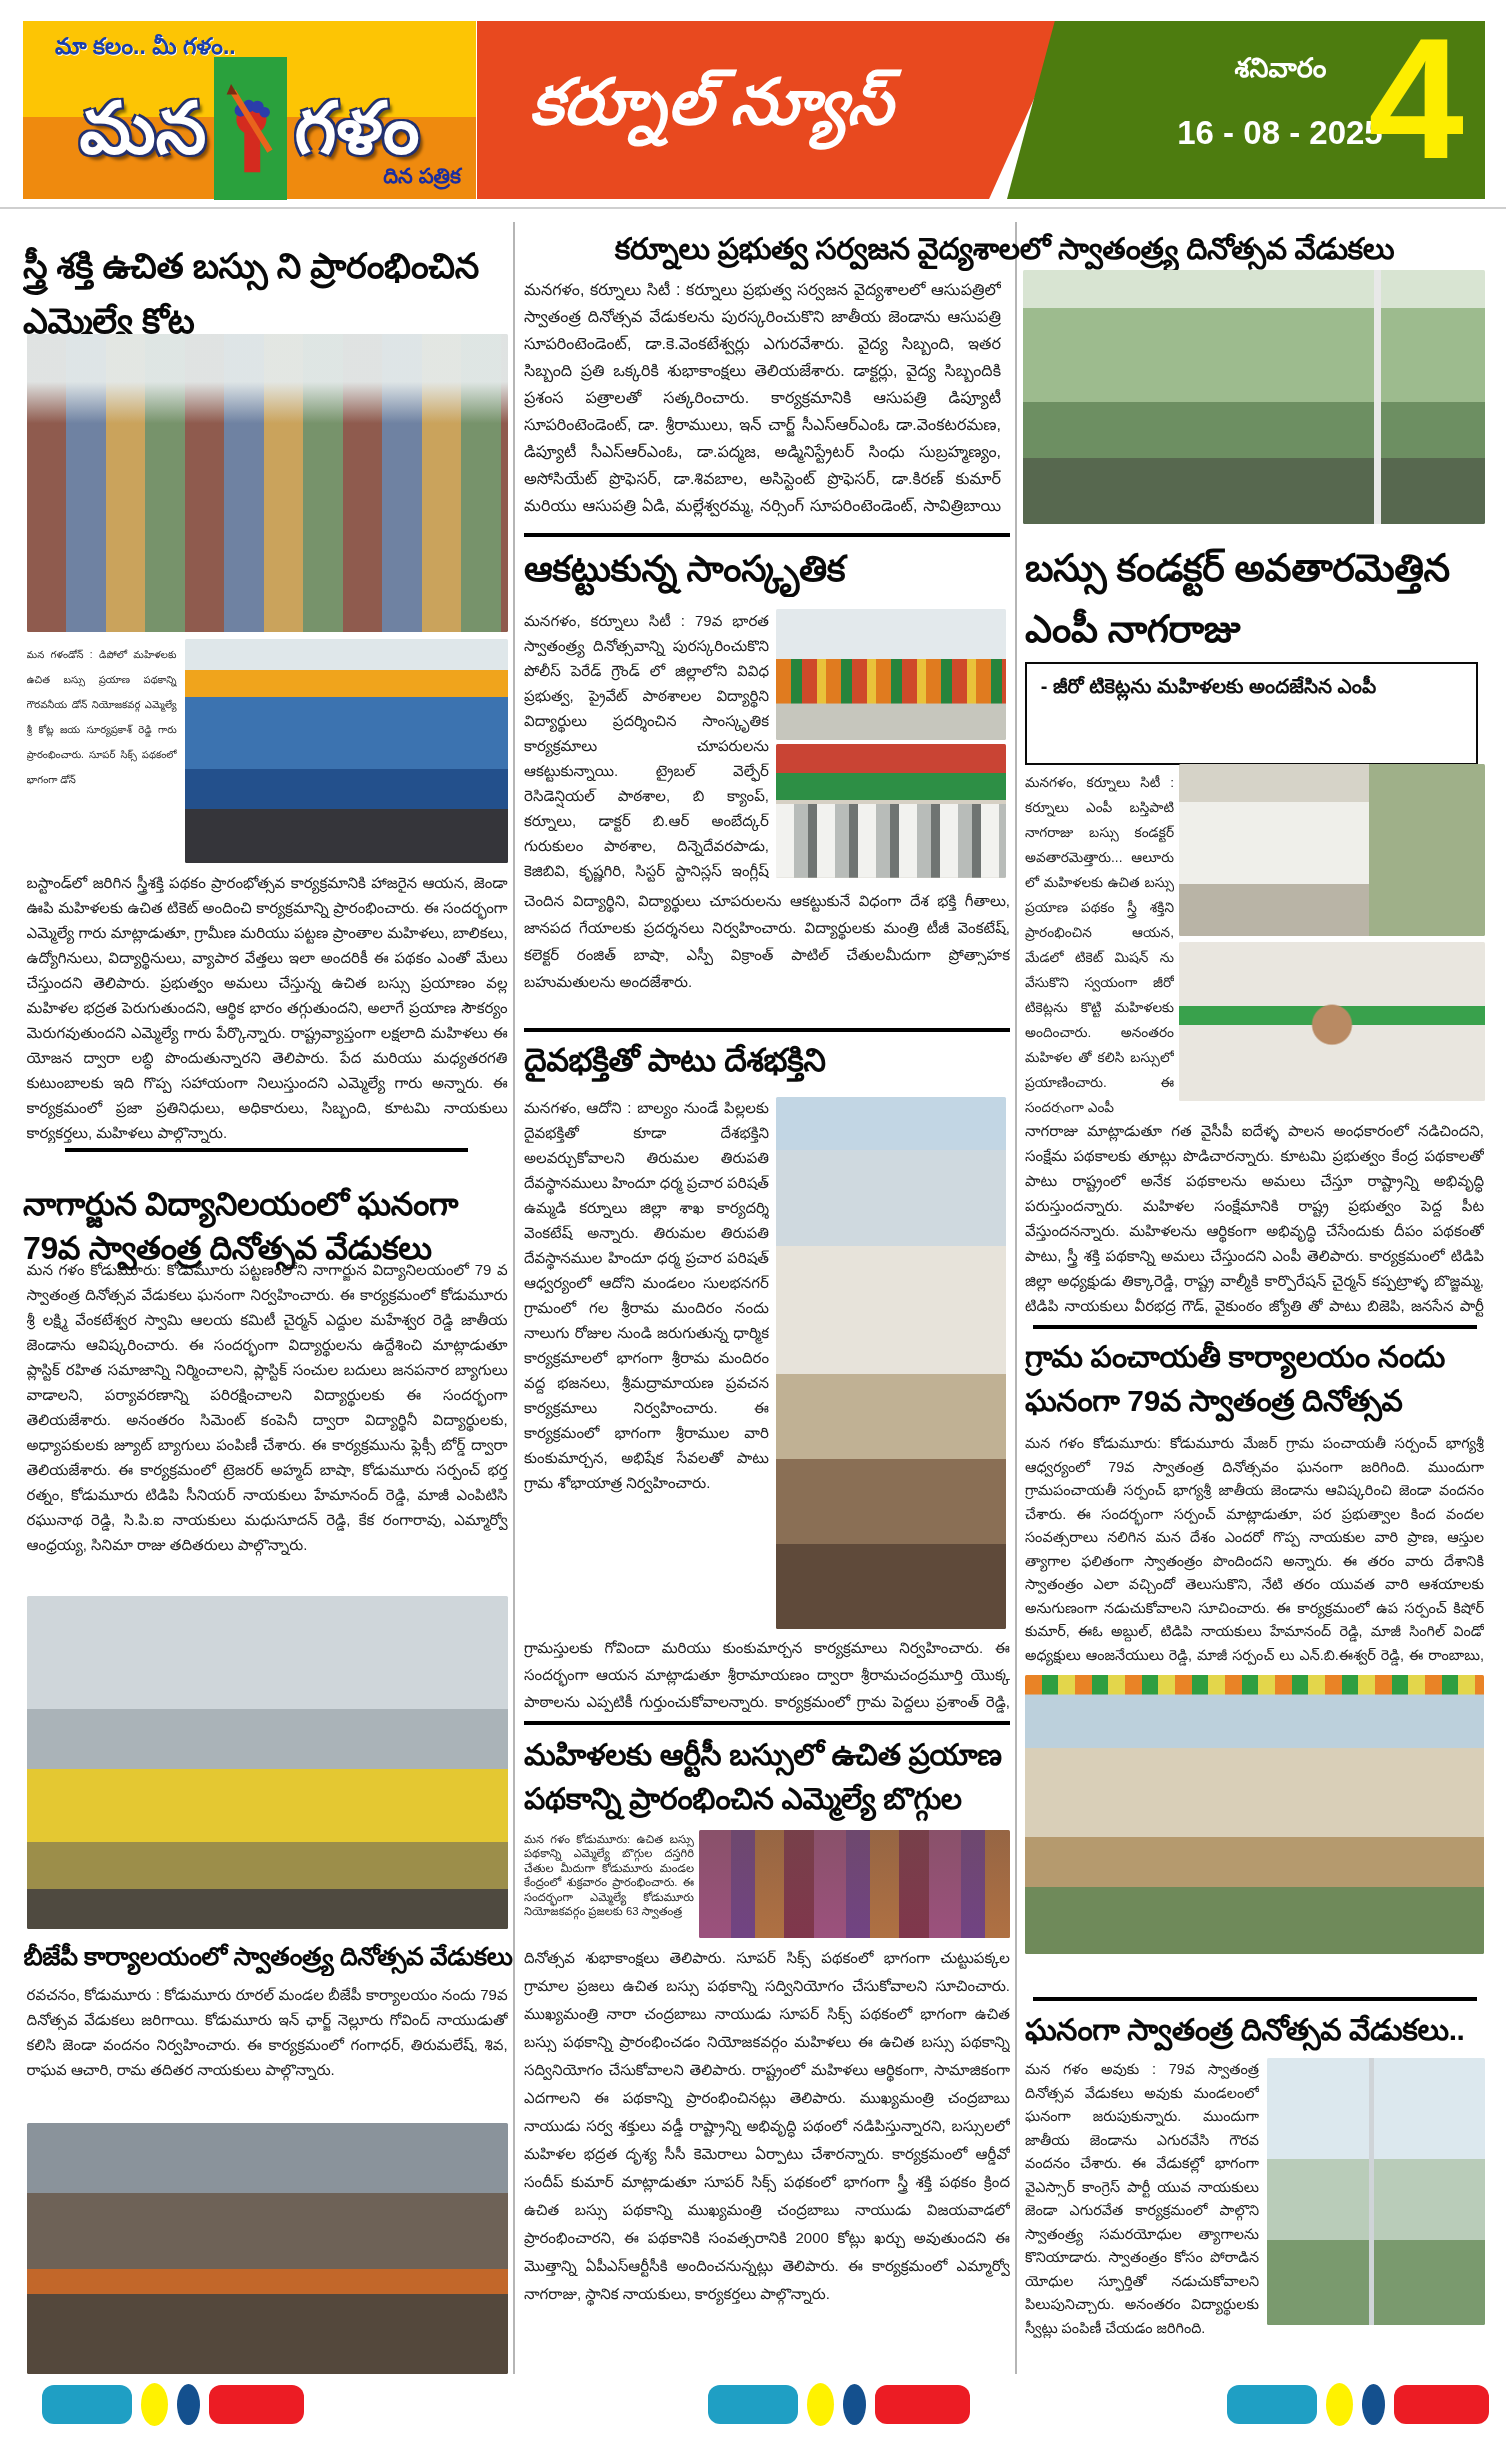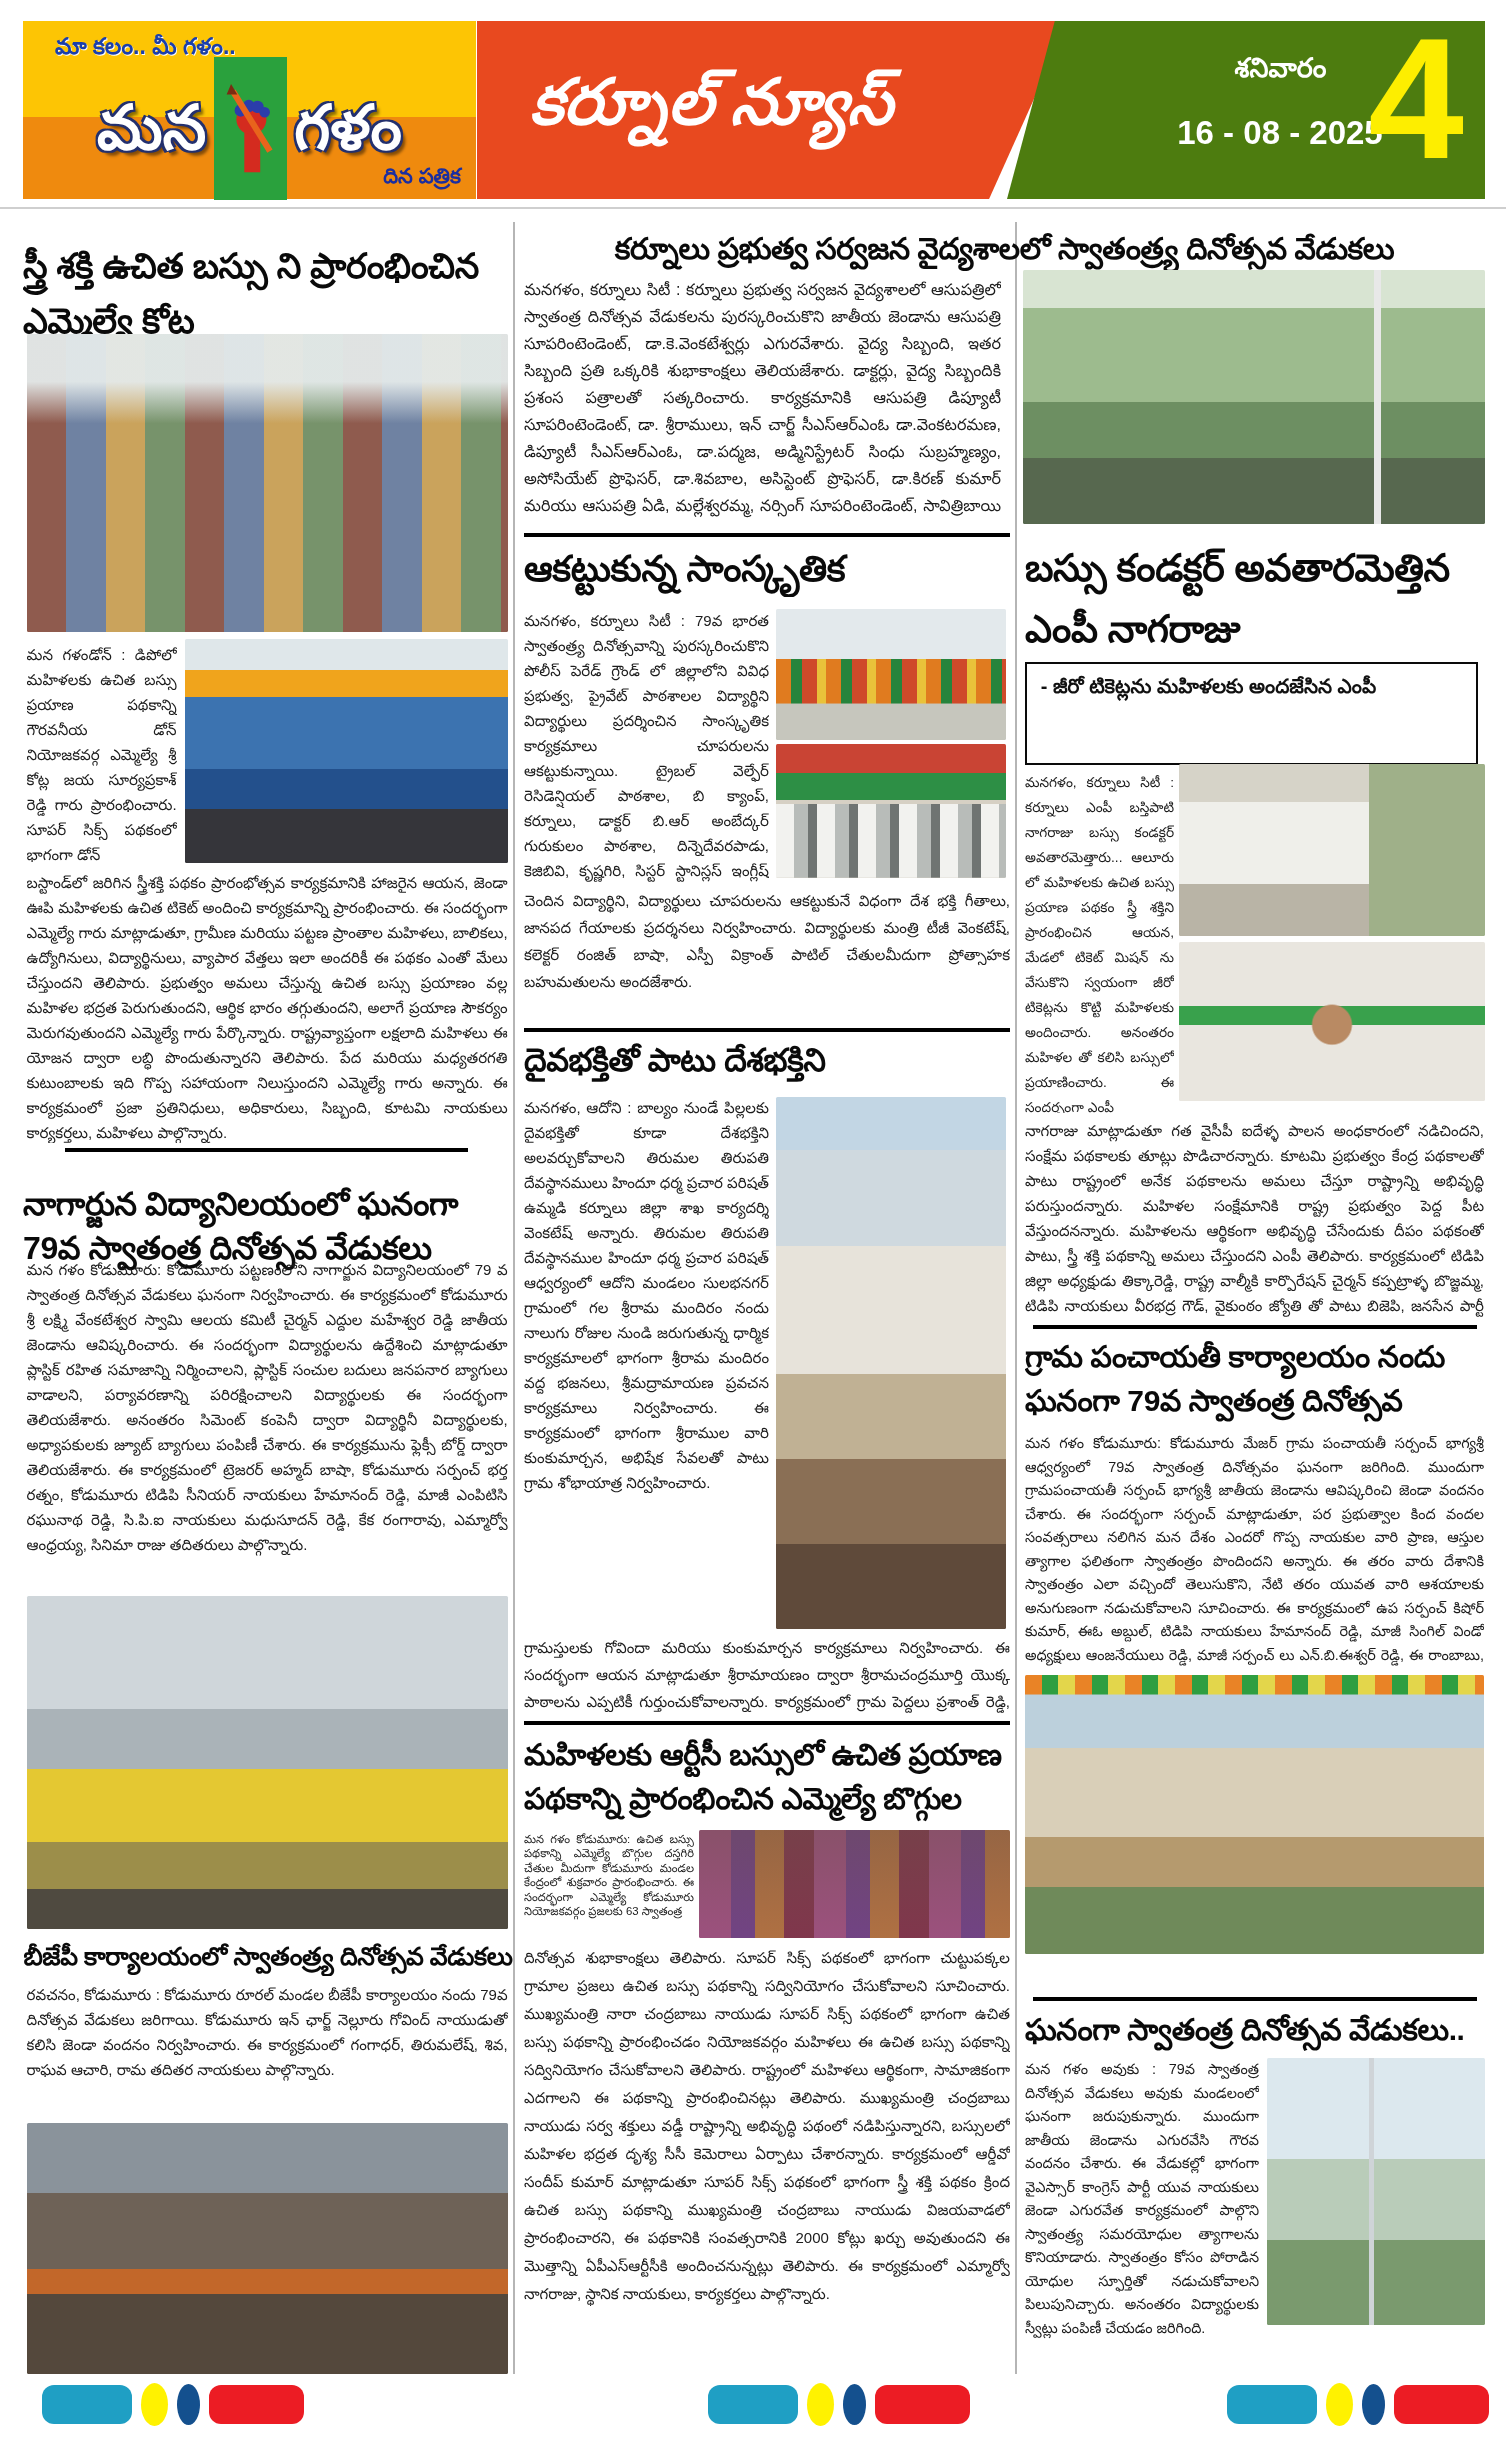--- a/index.html
+++ b/index.html
@@ -15,21 +15,21 @@
   .photo{overflow:hidden;border-radius:1.5px;}
 
   
   .logo-box{
     left:23px;top:21px;width:453px;height:178px;
     background:linear-gradient(180deg,#fdc504 0 54%,#ef8a0e 54% 100%);
   }
   .logo-tagline{left:32px;top:12px;font-size:23px;font-weight:800;color:#1b3faa;
     text-shadow:0.8px 0.8px 0 #fff;}
   .logo-title{left:0;top:36px;width:100%;display:flex;align-items:center;justify-content:center;gap:7.6px;}
-  .logo-word{font-size:62px;font-weight:800;color:#ffffff;line-height:1.4;
+  .logo-word{font-size:72px;font-weight:800;color:#ffffff;line-height:1.4;
     text-shadow:-2.3px -2.3px 0 #23306e,2.3px -2.3px 0 #23306e,-2.3px 2.3px 0 #23306e,2.3px 2.3px 0 #23306e,4.6px 4.6px 3px rgba(0,0,0,.45);}
   .fist-box{width:73px;height:143px;background:#2aa13d;display:flex;align-items:center;justify-content:center;}
   .logo-sub{right:15px;bottom:6px;font-size:21px;font-weight:800;color:#1b2ea0;}
 
   .edition-banner{
     left:477px;top:21px;width:592px;height:178px;background:#e8491f;
     clip-path:polygon(0 0,100% 0,86.5% 100%,0 100%);
     display:flex;align-items:center;justify-content:flex-start;
   }
   .edition-title{margin-left:53px;font-size:64px;font-weight:800;color:#ffffff;
@@ -125,21 +125,21 @@
 </div>
 <div class="abs head-rule"></div>
 
 <div class="abs vline" style="left:513px;top:222px;height:2152px;"></div>
 <div class="abs vline" style="left:1015px;top:222px;height:2152px;"></div>
 
 <div class="abs hl" style="left:23px;top:238px;width:490px;height:112px;font-size:35px;line-height:55px;overflow:hidden;">స్త్రీ శక్తి ఉచిత బస్సు ని ప్రారంభించిన ఎమ్మెల్యే కోట్ల</div>
 
 <div class="abs photo ph-bus-crowd" style="left:26.6px;top:334px;width:481px;height:298px;"></div>
 
-<div class="abs body-txt" style="left:26.6px;top:642px;width:150px;height:222px;font-size:15px;line-height:25px;">మన గళండోన్ : డిపోలో మహిళలకు ఉచిత బస్సు ప్రయాణ పథకాన్ని గౌరవనీయ డోన్ నియోజకవర్గ ఎమ్మెల్యే శ్రీ కోట్ల జయ సూర్యప్రకాశ్ రెడ్డి గారు ప్రారంభించారు. సూపర్ సిక్స్ పథకంలో భాగంగా డోన్</div>
+<div class="abs body-txt" style="left:26.6px;top:642px;width:150px;height:222px;font-size:10px;line-height:25px;">మన గళండోన్ : డిపోలో మహిళలకు ఉచిత బస్సు ప్రయాణ పథకాన్ని గౌరవనీయ డోన్ నియోజకవర్గ ఎమ్మెల్యే శ్రీ కోట్ల జయ సూర్యప్రకాశ్ రెడ్డి గారు ప్రారంభించారు. సూపర్ సిక్స్ పథకంలో భాగంగా డోన్</div>
 
 <div class="abs photo ph-bus-deco" style="left:185px;top:639px;width:323px;height:224px;"></div>
 
 <div class="abs body-txt" style="left:26.6px;top:870px;width:481px;height:273px;font-size:15px;line-height:25px;">బస్టాండ్‌లో జరిగిన స్త్రీశక్తి పథకం ప్రారంభోత్సవ కార్యక్రమానికి హాజరైన ఆయన, జెండా ఊపి మహిళలకు ఉచిత టికెట్ అందించి కార్యక్రమాన్ని ప్రారంభించారు. ఈ సందర్భంగా ఎమ్మెల్యే గారు మాట్లాడుతూ, గ్రామీణ మరియు పట్టణ ప్రాంతాల మహిళలు, బాలికలు, ఉద్యోగినులు, విద్యార్థినులు, వ్యాపార వేత్తలు ఇలా అందరికీ ఈ పథకం ఎంతో మేలు చేస్తుందని తెలిపారు. ప్రభుత్వం అమలు చేస్తున్న ఉచిత బస్సు ప్రయాణం వల్ల మహిళల భద్రత పెరుగుతుందని, ఆర్థిక భారం తగ్గుతుందని, అలాగే ప్రయాణ సౌకర్యం మెరుగవుతుందని ఎమ్మెల్యే గారు పేర్కొన్నారు. రాష్ట్రవ్యాప్తంగా లక్షలాది మహిళలు ఈ యోజన ద్వారా లబ్ధి పొందుతున్నారని తెలిపారు. పేద మరియు మధ్యతరగతి కుటుంబాలకు ఇది గొప్ప సహాయంగా నిలుస్తుందని ఎమ్మెల్యే గారు అన్నారు. ఈ కార్యక్రమంలో ప్రజా ప్రతినిధులు, అధికారులు, సిబ్బంది, కూటమి నాయకులు కార్యకర్తలు, మహిళలు పాల్గొన్నారు.</div>
 
 <div class="abs rule" style="left:65px;top:1148px;width:403px;"></div>
 
 <div class="abs hl" style="left:23px;top:1162px;width:490px;height:90px;font-size:32px;line-height:44px;overflow:hidden;margin-top:20px;">నాగార్జున విద్యానిలయంలో ఘనంగా 79వ స్వాతంత్ర దినోత్సవ వేడుకలు</div>
 
 <div class="abs body-txt" style="left:26.6px;top:1257px;width:481px;height:333px;font-size:15px;line-height:25px;">మన గళం కోడుమూరు: కోడుమూరు పట్టణంలోని నాగార్జున విద్యానిలయంలో 79 వ స్వాతంత్ర దినోత్సవ వేడుకలు ఘనంగా నిర్వహించారు. ఈ కార్యక్రమంలో కోడుమూరు శ్రీ లక్ష్మి వేంకటేశ్వర స్వామి ఆలయ కమిటీ చైర్మన్ ఎద్దుల మహేశ్వర రెడ్డి జాతీయ జెండాను ఆవిష్కరించారు. ఈ సందర్భంగా విద్యార్థులను ఉద్దేశించి మాట్లాడుతూ ప్లాస్టిక్ రహిత సమాజాన్ని నిర్మించాలని, ప్లాస్టిక్ సంచుల బదులు జనపనార బ్యాగులు వాడాలని, పర్యావరణాన్ని పరిరక్షించాలని విద్యార్థులకు ఈ సందర్భంగా తెలియజేశారు. అనంతరం సిమెంట్ కంపెనీ ద్వారా విద్యార్థినీ విద్యార్థులకు, అధ్యాపకులకు జ్యూట్ బ్యాగులు పంపిణీ చేశారు. ఈ కార్యక్రమును ఫ్లెక్సీ బోర్డ్ ద్వారా తెలియజేశారు. ఈ కార్యక్రమంలో ట్రెజరర్ అహ్మద్ బాషా, కోడుమూరు సర్పంచ్ భర్త రత్నం, కోడుమూరు టిడిపి సీనియర్ నాయకులు హేమానంద్ రెడ్డి, మాజీ ఎంపిటిసి రఘునాథ రెడ్డి, సి.పి.ఐ నాయకులు మధుసూదన్ రెడ్డి, కేక రంగారావు, ఎమ్మార్వో ఆంధ్రయ్య, సినిమా రాజు తదితరులు పాల్గొన్నారు.</div>

